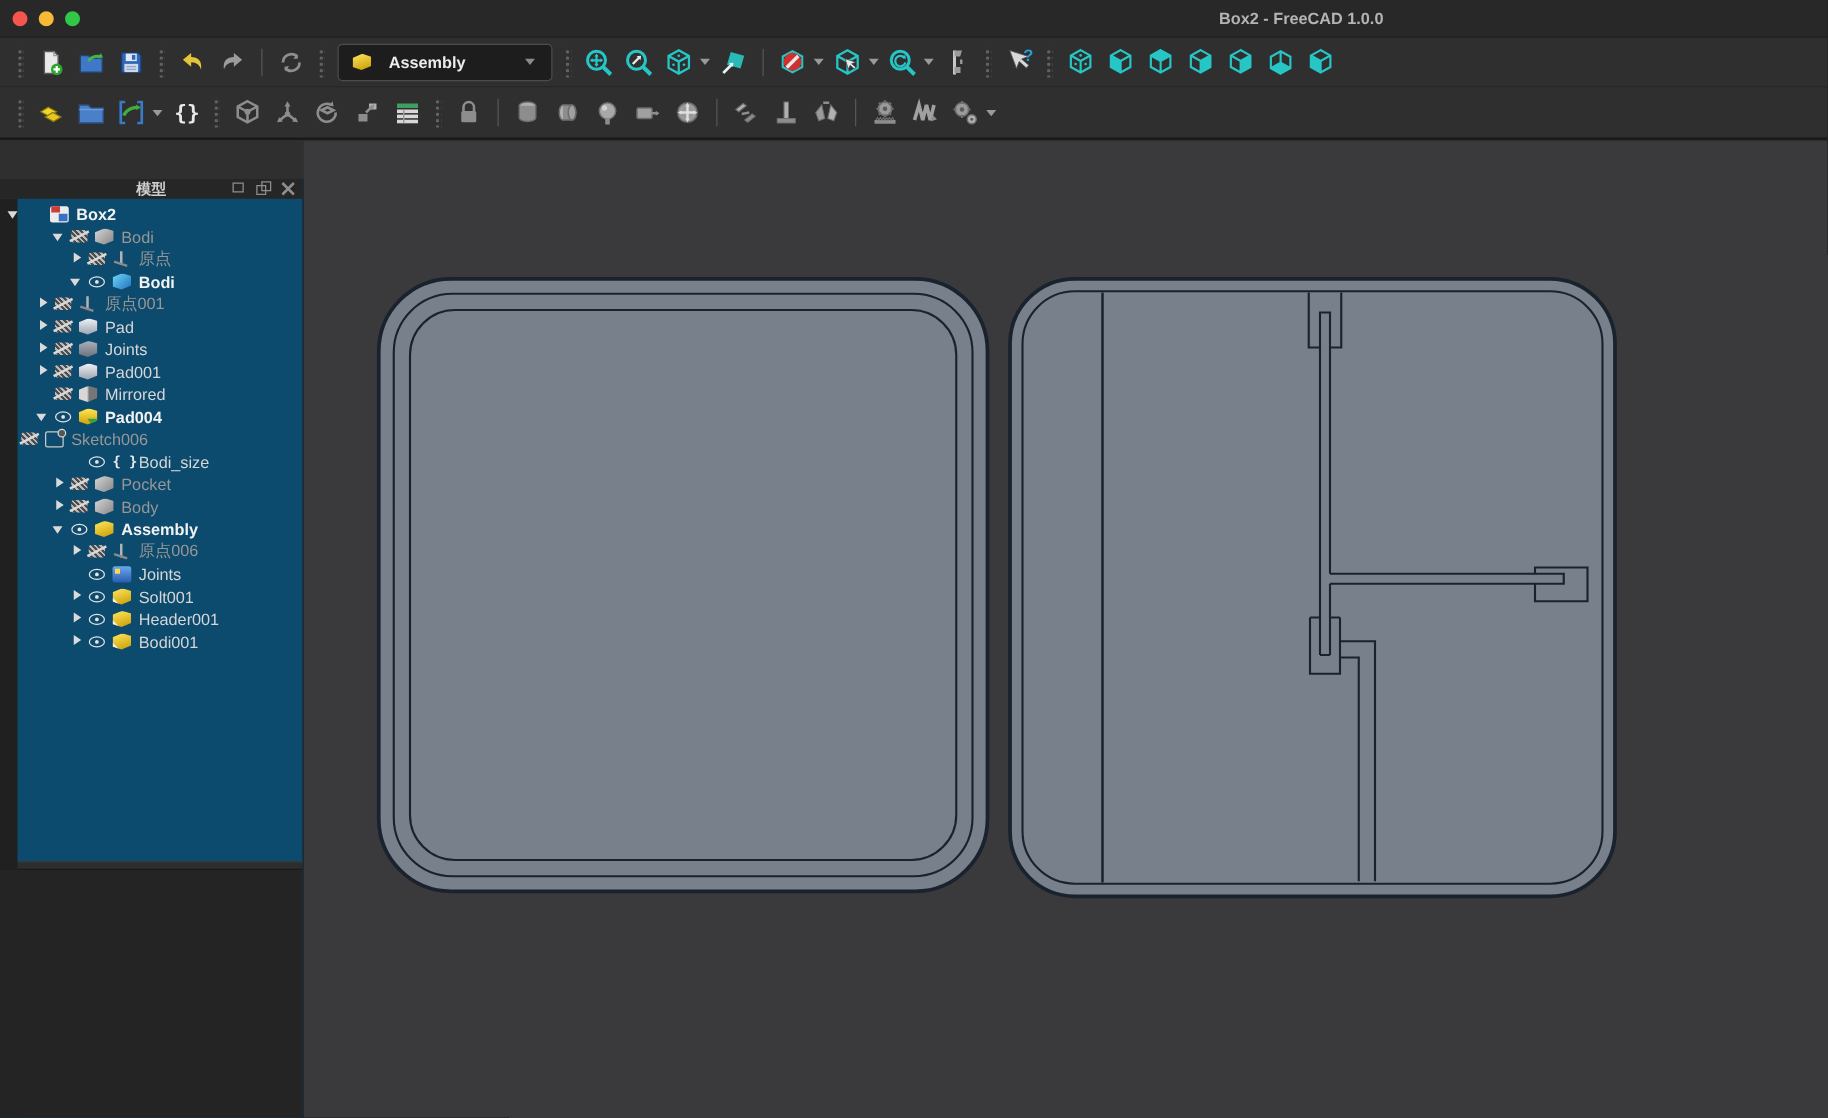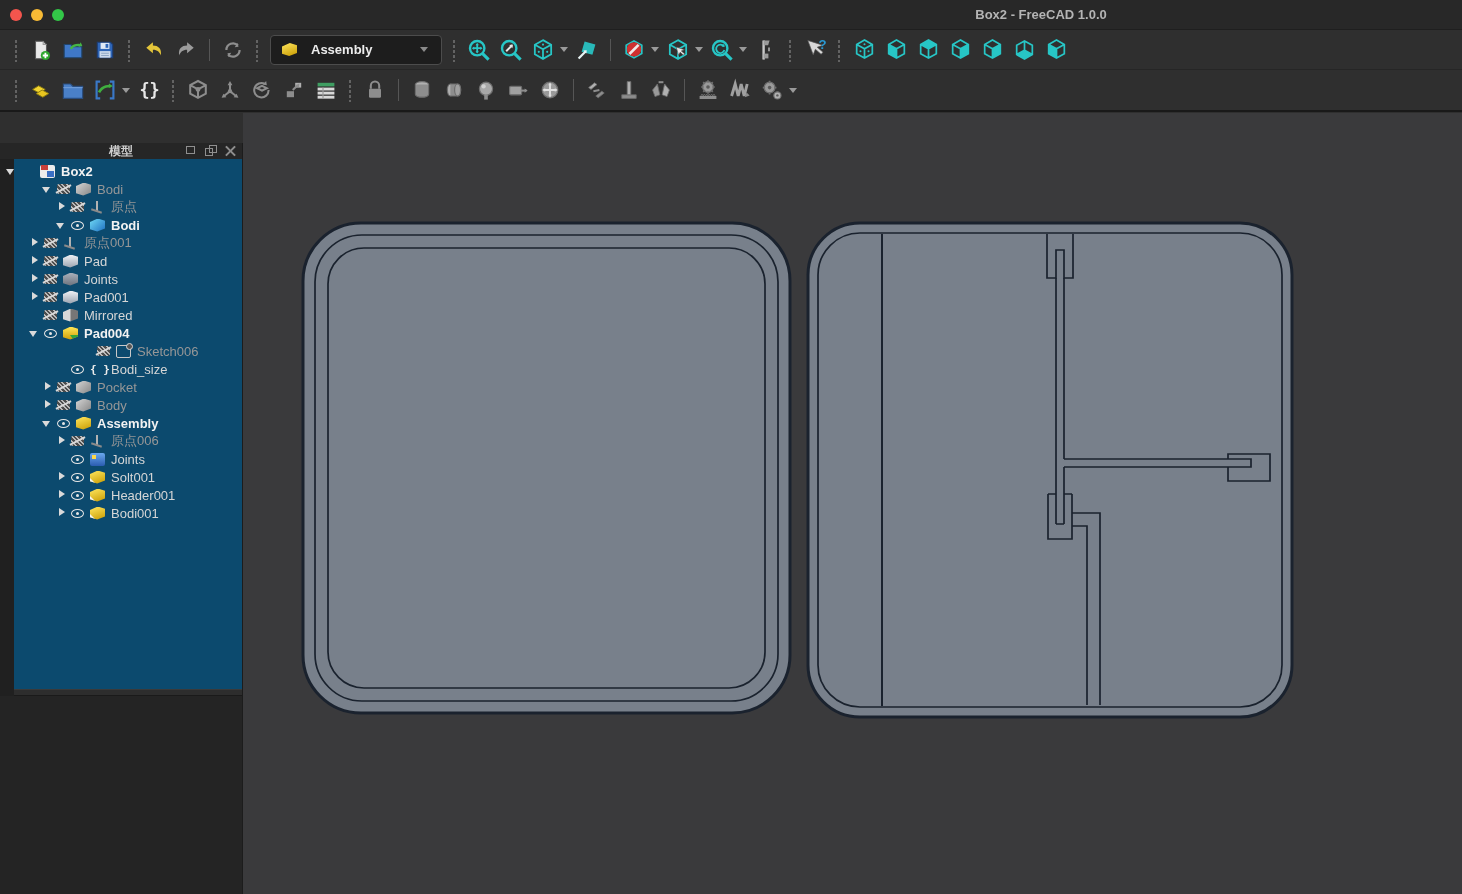--- a/index.html
+++ b/index.html
@@ -48,21 +48,21 @@
   .ph-close::before, .ph-close::after { content:""; position:absolute; left:-1px; top:4.5px; width:13px; height:2px; background:#8f8f8f; }
   .ph-close::before { transform:rotate(45deg); } .ph-close::after { transform:rotate(-45deg); }
 
   .left-gutter { position:absolute; left:0; top:16px; width:14px; bottom:0; background:#202020; }
   .tree { position:relative; height:530px; overflow:hidden; padding-top:3px; }
   .splitter { height:7px; background:#2d2d2d; border-top:1px solid #3a3a3a; border-bottom:1px solid #1a1a1a; }
   .lower-panel { position:absolute; left:0; right:0; top:553px; bottom:0; background:#242424; }
 
   
   .row { display:flex; align-items:center; height:18px; color:#d6d6d6; font-size:13px; white-space:nowrap; }
-  .lvl0{padding-left:4px}.lvl1{padding-left:40px}.lvl2{padding-left:54px}.lvl3{padding-left:27px}.lvl4{padding-left:80px}
+  .lvl0{padding-left:4px}.lvl1{padding-left:40px}.lvl2{padding-left:54px}.lvl3{padding-left:27px}.lvl4{}
   .row .lbl { margin-left:1px; }
   .row.bold .lbl { font-weight:bold; color:#f2f2f2; }
   .row.muted .lbl { color:#979797; }
 
   .arrow { width:16px; height:16px; position:relative; flex:none; }
   .a-exp::before { content:""; position:absolute; top:6px; left:2px; border-left:4.5px solid transparent; border-right:4.5px solid transparent; border-top:6px solid #dadada; }
   .a-col::before { content:""; position:absolute; top:3px; left:5px; border-top:4.5px solid transparent; border-bottom:4.5px solid transparent; border-left:6px solid #dadada; }
 
   .vis { width:16px; height:14px; position:relative; flex:none; margin-right:3px; }
   .v-eye::before { content:""; position:absolute; left:1px; top:3px; width:11px; height:7px; border:1.5px solid #e6e6e6; border-radius:50%; }

